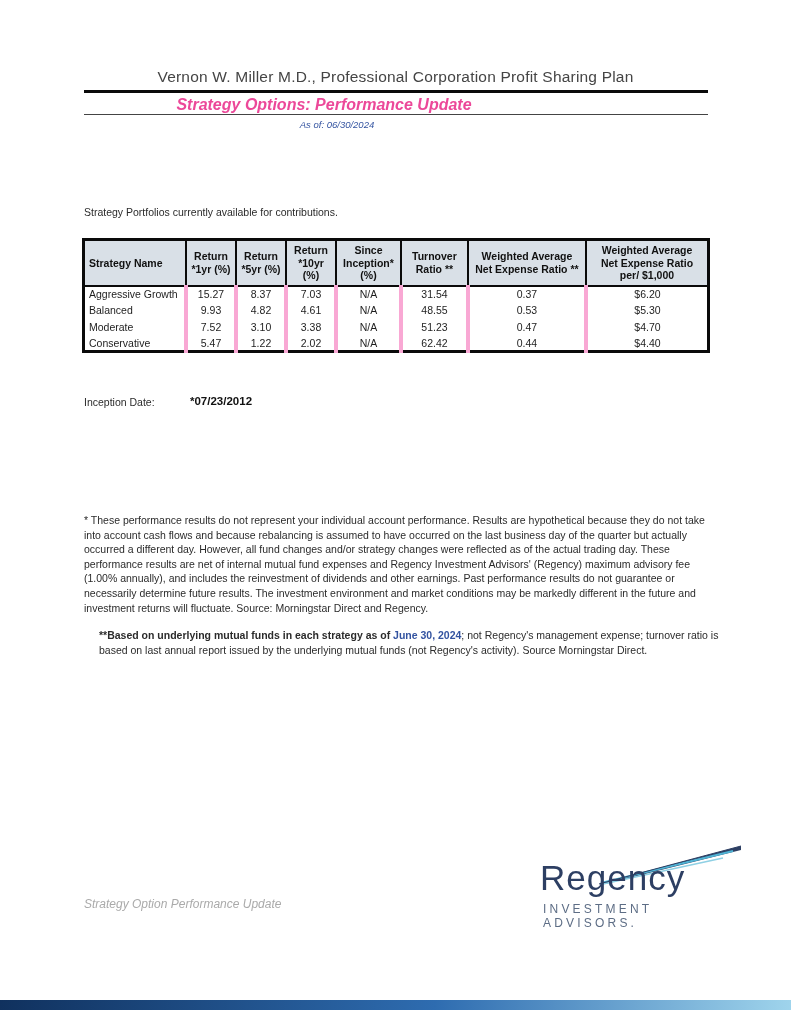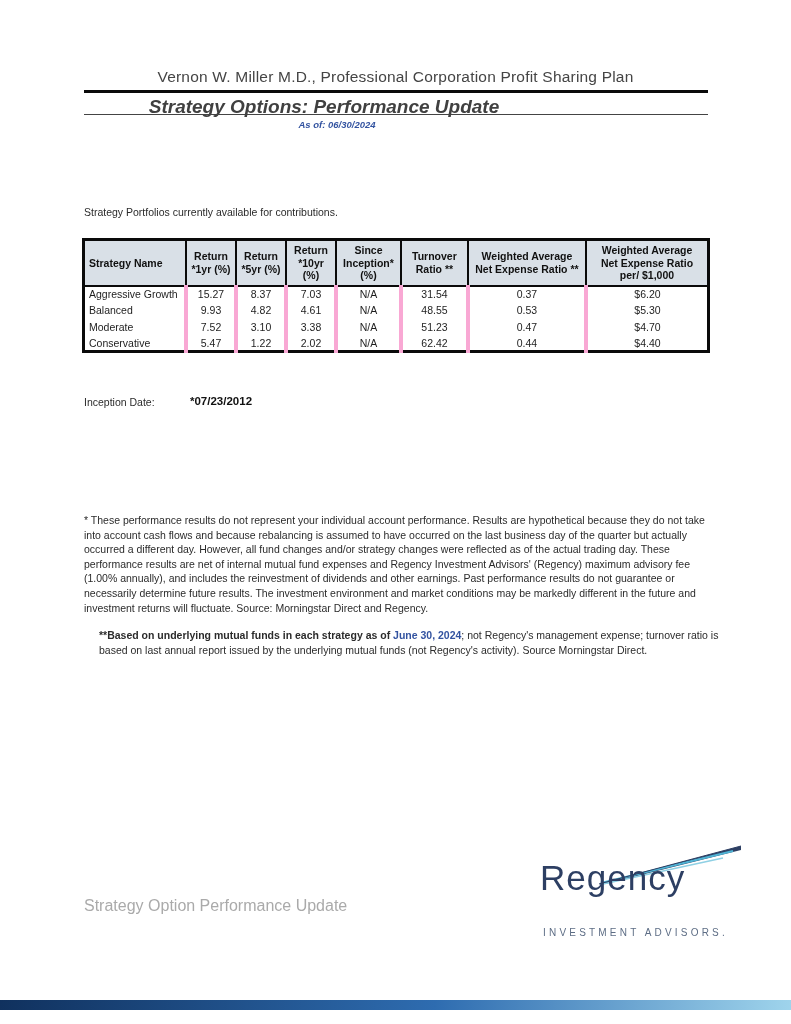--- a/index.html
+++ b/index.html
@@ -18,30 +18,30 @@
     position: absolute; top: 68px; left: 0; width: 791px;
     text-align: center; font-size: 15.5px; color: #454545;
     letter-spacing: 0.2px;
   }
   .rule-thick {
     position: absolute; top: 90px; left: 84px; width: 624px;
     height: 3px; background: #0a0a0a;
   }
   .doc-subtitle {
     position: absolute; top: 96px; left: 0; width: 648px;
-    text-align: center; font-size: 19px; font-style: italic; font-weight: bold;
-    color: #404040;
+    text-align: center; font-size: 16px; font-style: italic; font-weight: bold;
+    color: #ec4899;
   }
   .rule-thin {
     position: absolute; top: 114px; left: 84px; width: 624px;
     height: 1px; background: #444444;
   }
   .as-of {
     position: absolute; top: 119px; left: 0; width: 674px;
-    text-align: center; font-size: 9.5px; font-style: italic; font-weight: bold;
+    text-align: center; font-size: 9.5px; font-style: italic; font-weight: normal;
     color: #3353a0;
   }
 
   
   .intro {
     position: absolute; top: 206px; left: 84px;
     font-size: 10.5px; color: #2b2b2b;
   }
 
   
@@ -88,34 +88,34 @@
   .footnote-2 {
     position: absolute; top: 628px; left: 99px; width: 628px;
     font-size: 10.5px; line-height: 14.6px; color: #2b2b2b;
   }
   .footnote-2 .hl-date { color: #3353a0; font-weight: bold; }
   .fn-bold { font-weight: bold; }
 
   
   .footer-left {
     position: absolute; top: 897px; left: 84px;
-    font-size: 16px; color: #aaaaaa;
+    font-size: 12px; font-style: italic; color: #aaaaaa;
   }
   .logo {
     position: absolute; top: 842px; left: 540px; width: 205px; height: 80px;
   }
   .logo-swoosh { position: absolute; top: 0; left: 55px; width: 150px; height: 44px; }
   .logo-word {
     position: absolute; top: 16px; left: 0;
     font-family: "Liberation Sans", sans-serif;
     font-size: 35px; font-weight: 400; color: #2d3f63; letter-spacing: 1px;
   }
   .logo-tagline {
     position: absolute; top: 60px; left: 3px;
-    font-size: 10px; letter-spacing: 3.2px; color: #5d6d85; margin-top: 25px;
+    font-size: 12px; letter-spacing: 3.2px; color: #5d6d85;
   }
 
   
   .bottom-bar {
     position: absolute; top: 1000px; left: 0; width: 791px; height: 10px;
     background: linear-gradient(to right, #10315e 0%, #2e6cb0 55%, #9fd4ec 100%);
   }
 </style>
 </head>
 <body>

